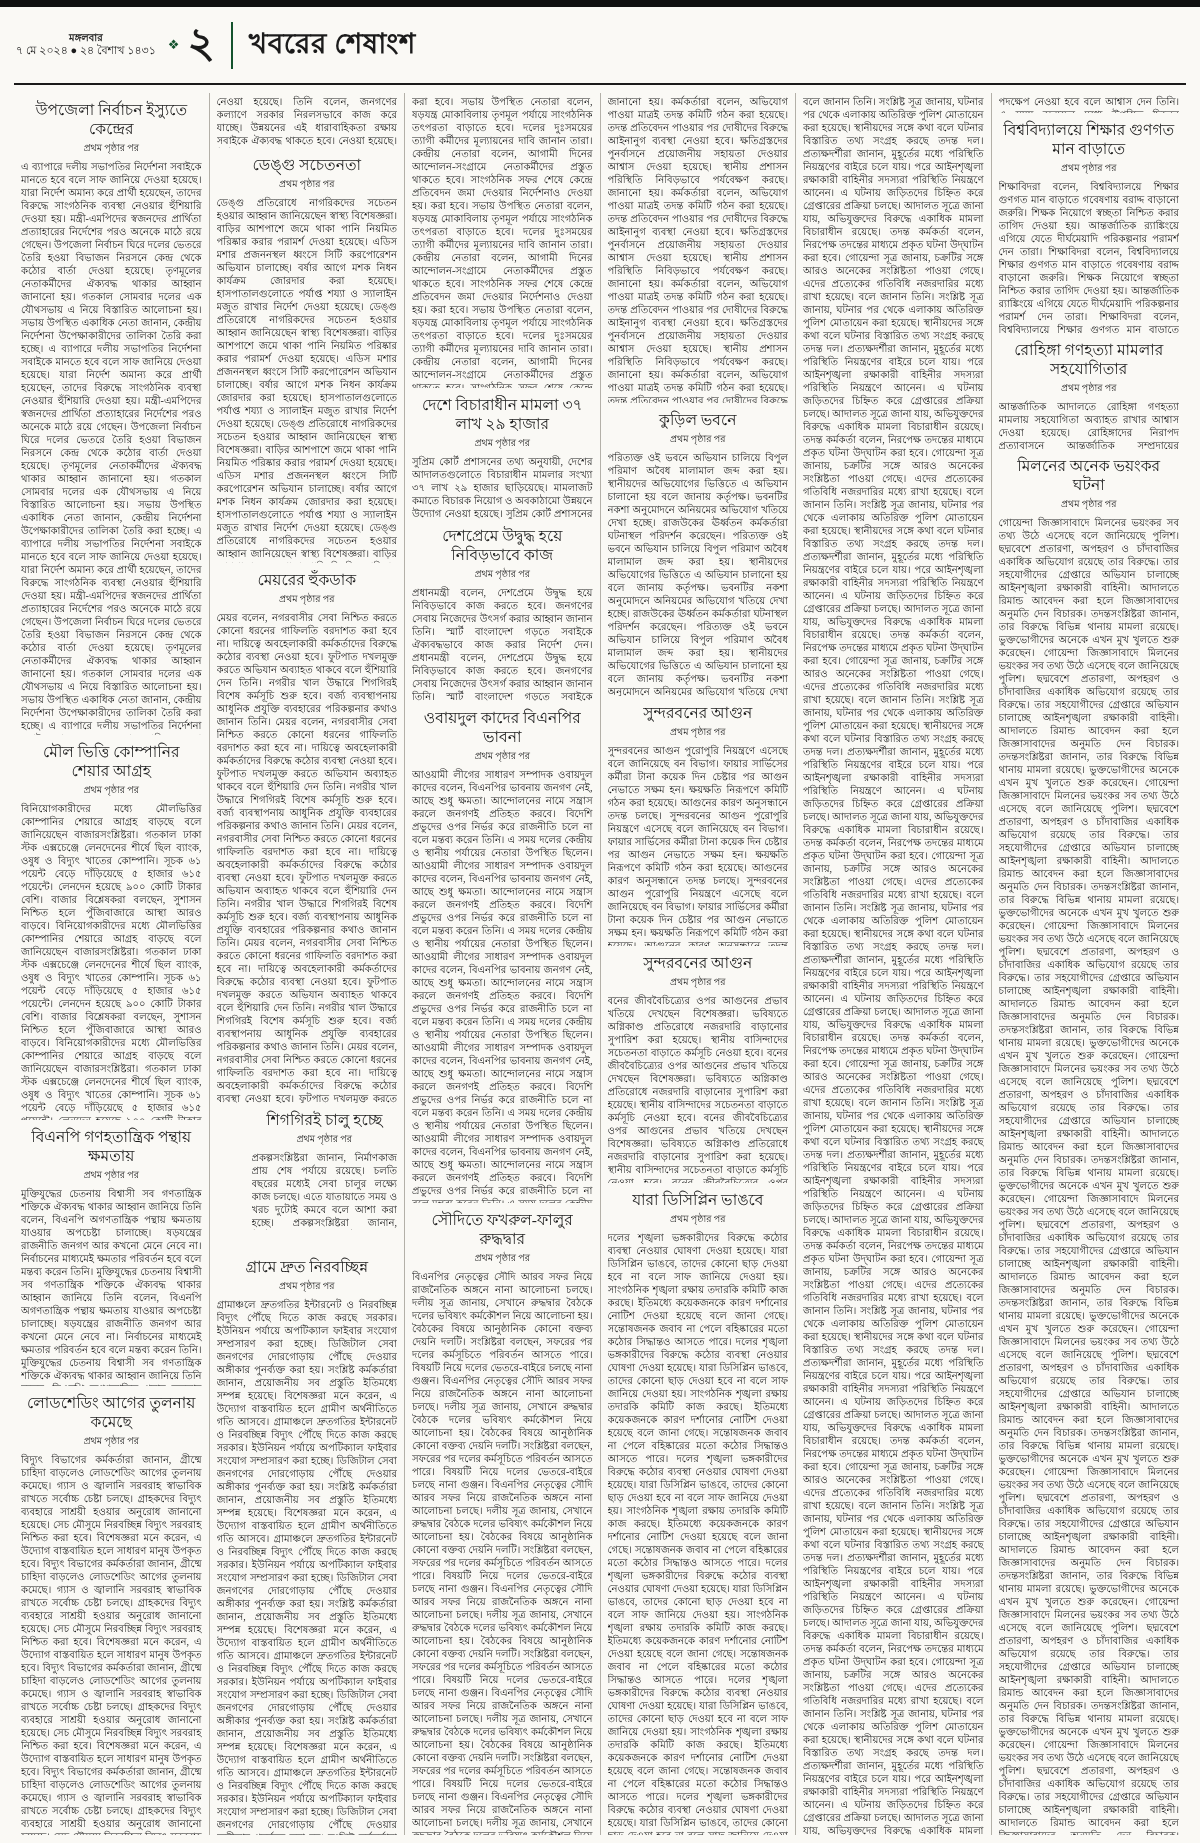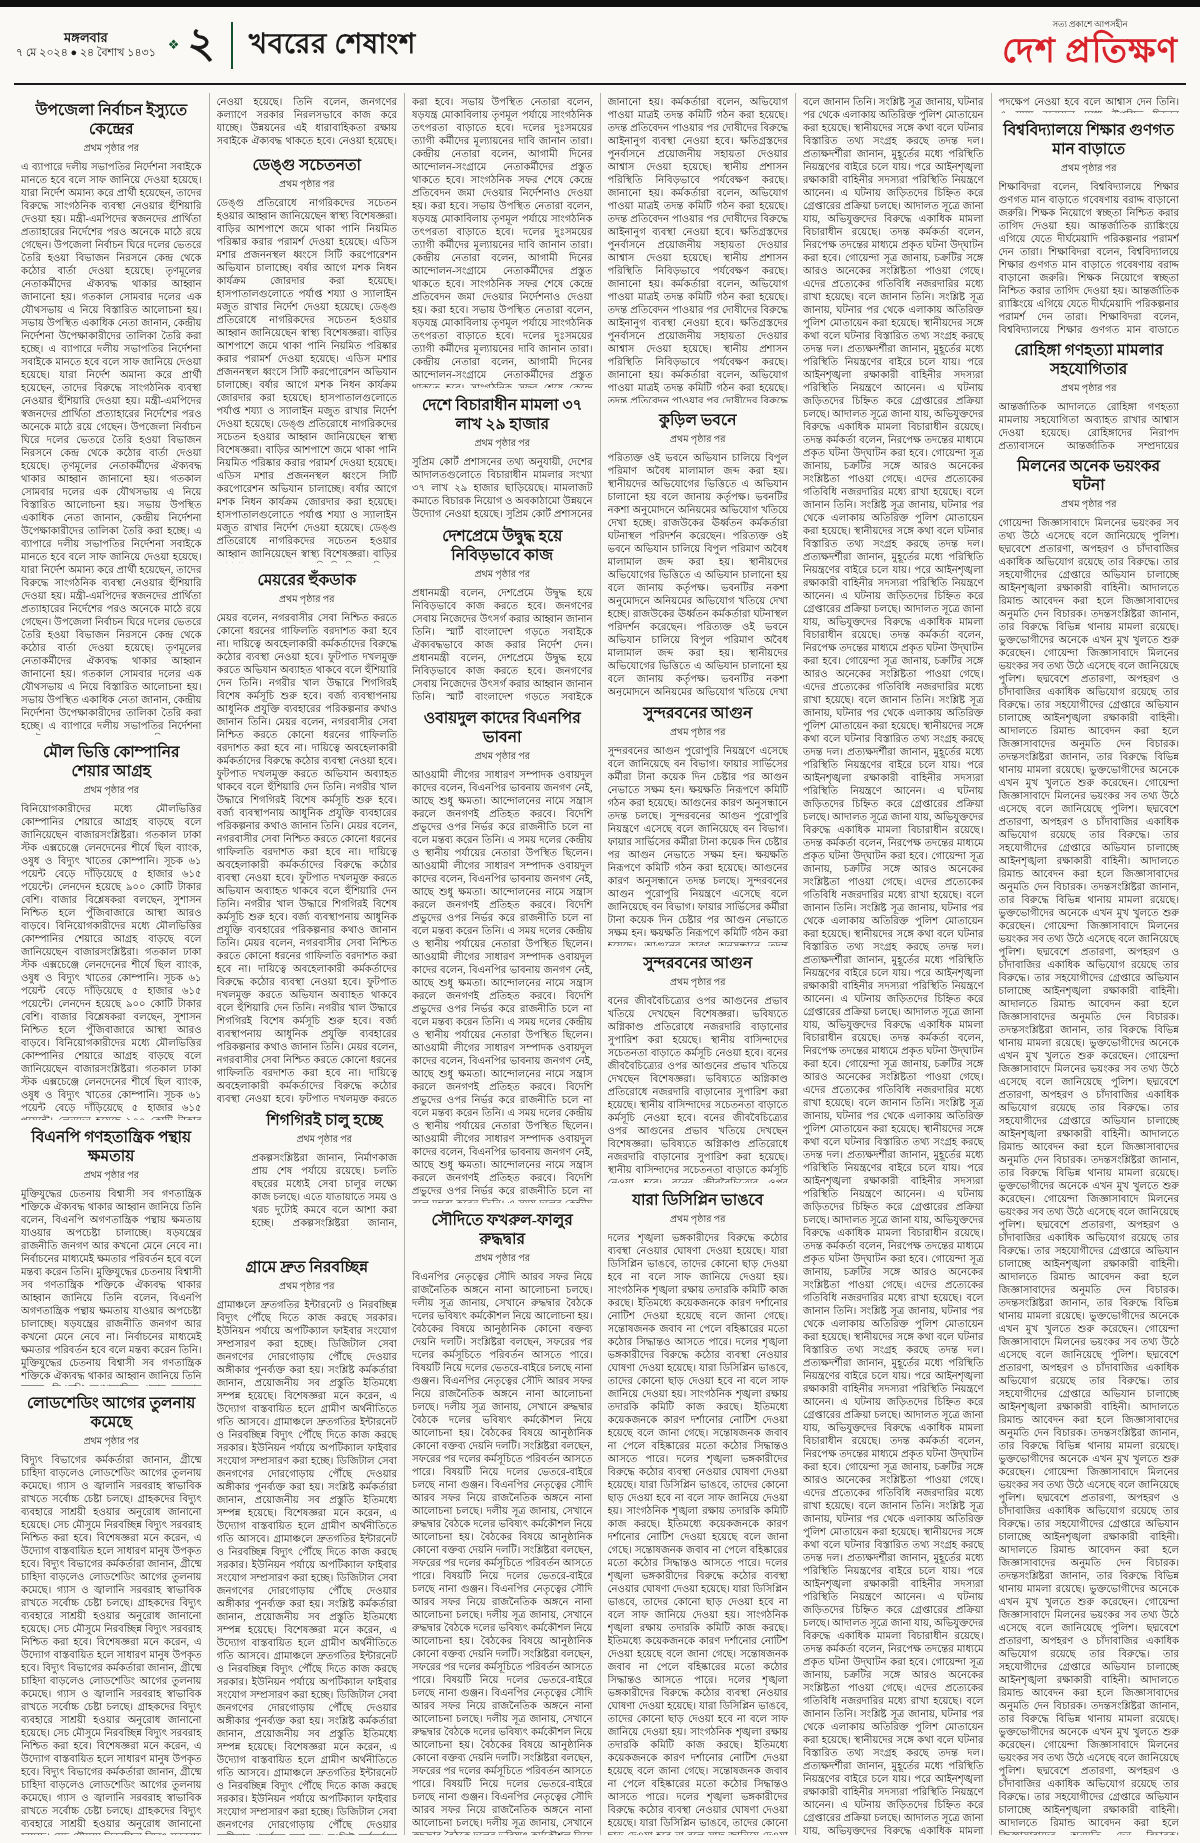--- a/index.html
+++ b/index.html
@@ -15,21 +15,21 @@
 
   
   header.page-header {
     display: flex;
     align-items: center;
     height: 74px;
     border-bottom: 2px solid #1a1a1a;
     padding: 0 2px 4px 2px;
   }
   .date-block { text-align: center; line-height: 1.25; margin-right: 10px; }
-  .date-block .weekday { font-size: 13px; font-weight: bold; }
+  .date-block .weekday { font-size: 10px; font-weight: bold; }
   .date-block .date-line { font-size: 11px; }
   .ornament { font-size: 13px; margin: 0 6px 0 2px; color: #14532d; }
   .page-number {
     font-size: 42px; font-weight: bold; line-height: 1;
     padding: 0 6px 4px 2px;
   }
   .section-title {
     font-size: 28px; font-weight: bold;
     border-left: 2px solid #14532d;
     padding-left: 16px; margin-left: 10px;
@@ -52,21 +52,21 @@
     margin-top: 8px;
   }
   .col {
     flex: 1 1 0;
     padding: 0 7px;
     overflow: hidden;
   }
   .col + .col { border-left: 1px solid #b3b0a8; }
   article.article { overflow: hidden; padding-top: 2px; }
   .headline {
-    font-weight: bold;
+    font-weight: normal;
     font-size: 15.5px;
     line-height: 1.22;
     text-align: center;
     margin: 6px 2px 2px 2px;
   }
   .kicker {
     text-align: center;
     font-size: 9.5px;
     font-weight: normal;
     margin-bottom: 4px;
@@ -88,24 +88,20 @@
 
   <header class="page-header">
     <div class="date-block">
       <div class="weekday">মঙ্গলবার</div>
       <div class="date-line">৭ মে ২০২৪ ● ২৪ বৈশাখ ১৪৩১</div>
     </div>
     <span class="ornament">❖</span>
     <div class="page-number">২</div>
     <h1 class="section-title">খবরের শেষাংশ</h1>
     <div class="header-spacer"></div>
-    <div class="masthead-block">
-      <div class="masthead-tagline">সত্য প্রকাশে আপসহীন</div>
-      <div class="masthead" style="color: rgb(216, 35, 42);">দেশ প্রতিক্ষণ</div>
-    </div>
   </header>
 
   <main class="columns" id="columns">
       <div class="col">
         <article class="article" style="height: 642px;">
           <div class="headline">উপজেলা নির্বাচন ইস্যুতে কেন্দ্রের</div>
           <div class="kicker">প্রথম পৃষ্ঠার পর</div>
           <div class="body">এ ব্যাপারে দলীয় সভাপতির নির্দেশনা সবাইকে মানতে হবে বলে সাফ জানিয়ে দেওয়া হয়েছে। যারা নির্দেশ অমান্য করে প্রার্থী হয়েছেন, তাদের বিরুদ্ধে সাংগঠনিক ব্যবস্থা নেওয়ার হুঁশিয়ারি দেওয়া হয়। মন্ত্রী-এমপিদের স্বজনদের প্রার্থিতা প্রত্যাহারের নির্দেশের পরও অনেকে মাঠে রয়ে গেছেন। উপজেলা নির্বাচন ঘিরে দলের ভেতরে তৈরি হওয়া বিভাজন নিরসনে কেন্দ্র থেকে কঠোর বার্তা দেওয়া হয়েছে। তৃণমূলের নেতাকর্মীদের ঐক্যবদ্ধ থাকার আহ্বান জানানো হয়। গতকাল সোমবার দলের এক যৌথসভায় এ নিয়ে বিস্তারিত আলোচনা হয়। সভায় উপস্থিত একাধিক নেতা জানান, কেন্দ্রীয় নির্দেশনা উপেক্ষাকারীদের তালিকা তৈরি করা হচ্ছে। এ ব্যাপারে দলীয় সভাপতির নির্দেশনা সবাইকে মানতে হবে বলে সাফ জানিয়ে দেওয়া হয়েছে। যারা নির্দেশ অমান্য করে প্রার্থী হয়েছেন, তাদের বিরুদ্ধে সাংগঠনিক ব্যবস্থা নেওয়ার হুঁশিয়ারি দেওয়া হয়। মন্ত্রী-এমপিদের স্বজনদের প্রার্থিতা প্রত্যাহারের নির্দেশের পরও অনেকে মাঠে রয়ে গেছেন। উপজেলা নির্বাচন ঘিরে দলের ভেতরে তৈরি হওয়া বিভাজন নিরসনে কেন্দ্র থেকে কঠোর বার্তা দেওয়া হয়েছে। তৃণমূলের নেতাকর্মীদের ঐক্যবদ্ধ থাকার আহ্বান জানানো হয়। গতকাল সোমবার দলের এক যৌথসভায় এ নিয়ে বিস্তারিত আলোচনা হয়। সভায় উপস্থিত একাধিক নেতা জানান, কেন্দ্রীয় নির্দেশনা উপেক্ষাকারীদের তালিকা তৈরি করা হচ্ছে। এ ব্যাপারে দলীয় সভাপতির নির্দেশনা সবাইকে মানতে হবে বলে সাফ জানিয়ে দেওয়া হয়েছে। যারা নির্দেশ অমান্য করে প্রার্থী হয়েছেন, তাদের বিরুদ্ধে সাংগঠনিক ব্যবস্থা নেওয়ার হুঁশিয়ারি দেওয়া হয়। মন্ত্রী-এমপিদের স্বজনদের প্রার্থিতা প্রত্যাহারের নির্দেশের পরও অনেকে মাঠে রয়ে গেছেন। উপজেলা নির্বাচন ঘিরে দলের ভেতরে তৈরি হওয়া বিভাজন নিরসনে কেন্দ্র থেকে কঠোর বার্তা দেওয়া হয়েছে। তৃণমূলের নেতাকর্মীদের ঐক্যবদ্ধ থাকার আহ্বান জানানো হয়। গতকাল সোমবার দলের এক যৌথসভায় এ নিয়ে বিস্তারিত আলোচনা হয়। সভায় উপস্থিত একাধিক নেতা জানান, কেন্দ্রীয় নির্দেশনা উপেক্ষাকারীদের তালিকা তৈরি করা হচ্ছে। এ ব্যাপারে দলীয় সভাপতির নির্দেশনা সবাইকে মানতে হবে বলে সাফ জানিয়ে দেওয়া হয়েছে। যারা নির্দেশ অমান্য করে প্রার্থী হয়েছেন, তাদের বিরুদ্ধে সাংগঠনিক ব্যবস্থা নেওয়ার হুঁশিয়ারি দেওয়া হয়। মন্ত্রী-এমপিদের স্বজনদের প্রার্থিতা প্রত্যাহারের নির্দেশের পরও অনেকে মাঠে রয়ে গেছেন। উপজেলা নির্বাচন ঘিরে দলের ভেতরে তৈরি হওয়া বিভাজন নিরসনে কেন্দ্র থেকে কঠোর বার্তা দেওয়া হয়েছে। তৃণমূলের নেতাকর্মীদের ঐক্যবদ্ধ থাকার আহ্বান জানানো হয়। গতকাল সোমবার দলের এক যৌথসভায় এ নিয়ে বিস্তারিত আলোচনা হয়। সভায় উপস্থিত একাধিক নেতা জানান, কেন্দ্রীয় নির্দেশনা উপেক্ষাকারীদের তালিকা তৈরি করা হচ্ছে। </div>
         </article>
         <article class="article" style="height: 385px;">

